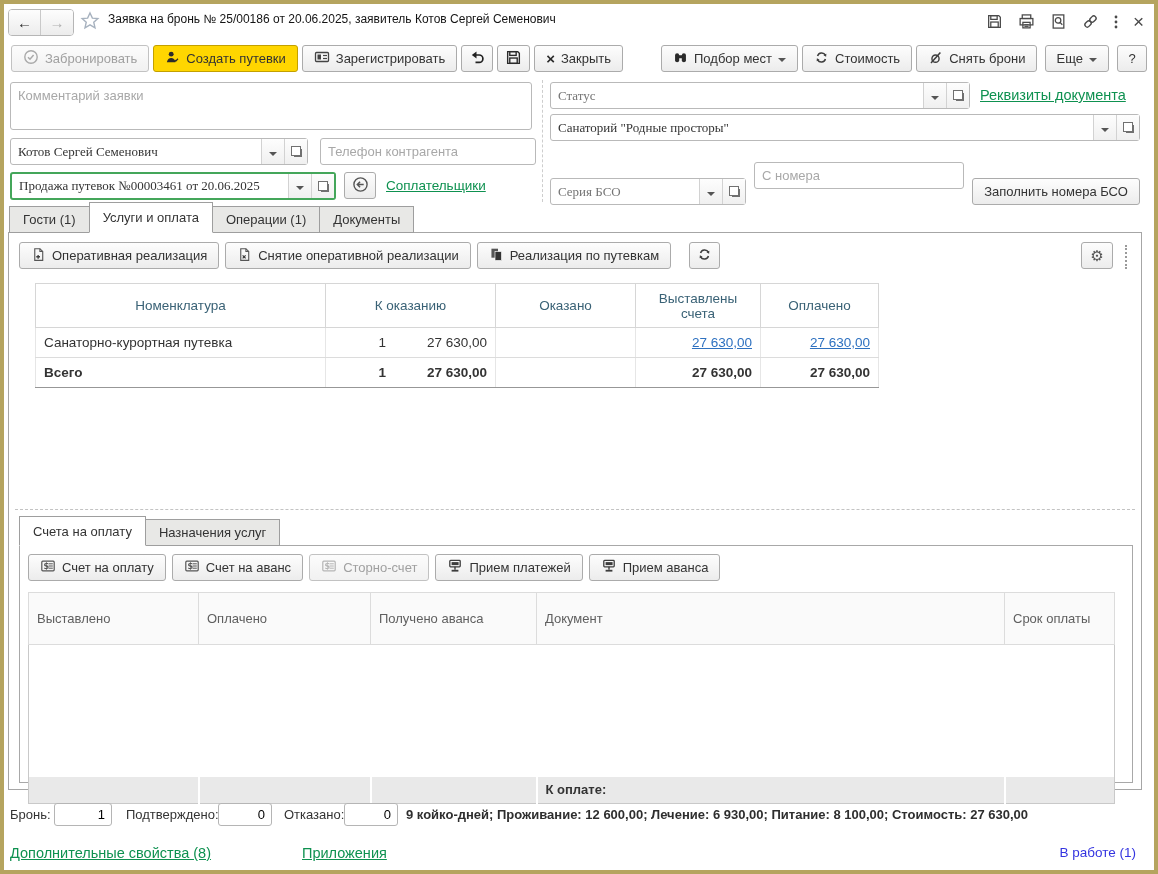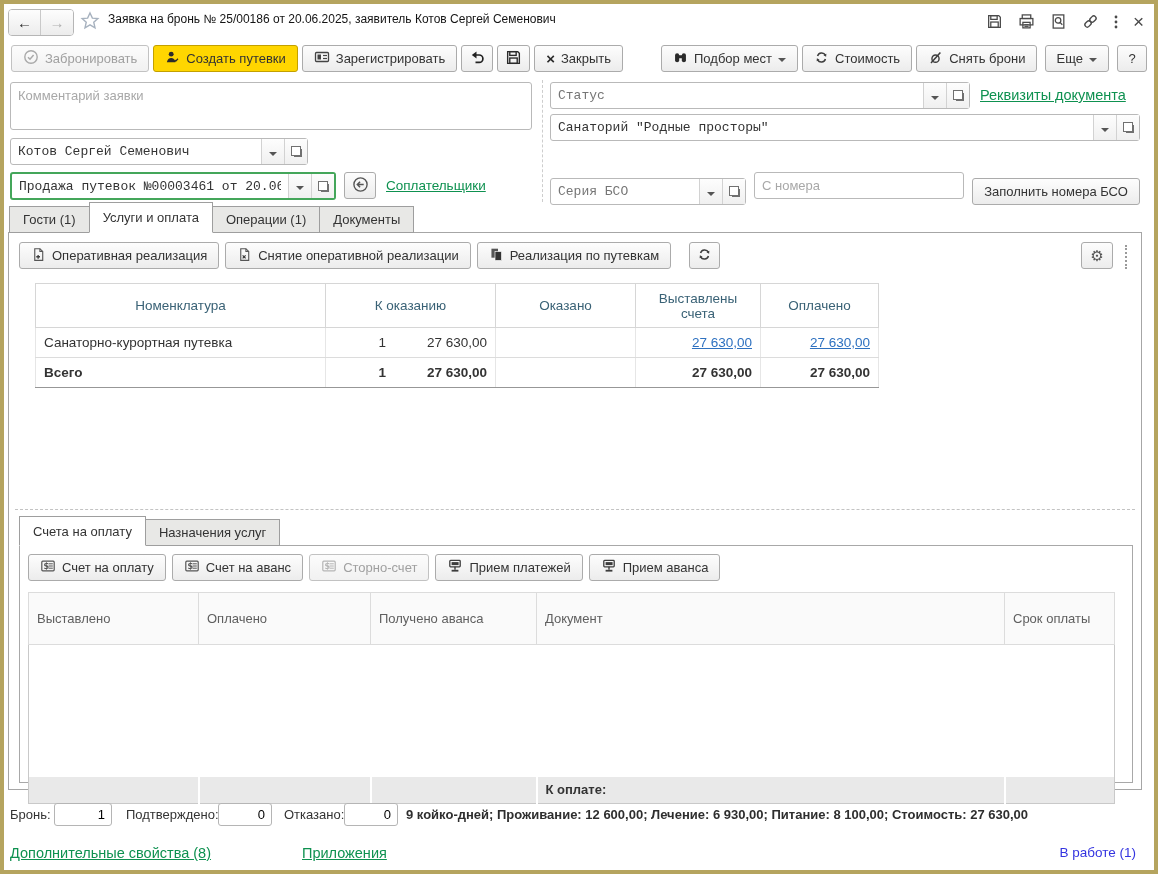--- a/index.html
+++ b/index.html
@@ -16,21 +16,21 @@
   .btn.primary { background:#ffd600; border-color:#c3a000; }
   .caret { width:0; height:0; border:4px solid transparent; border-top-color:#555; margin-top:7px; }
 
   .field { height:27px; border:1px solid #b9b9b9; border-radius:3px; padding:0 7px; font-size:13px;
            color:#0369a1; font-family:"Liberation Sans",sans-serif; background:#fff; }
   .field::placeholder, textarea::placeholder { color:#a8a8a8; }
   textarea.field { resize:none; padding-top:5px; }
 
   .combo { position:absolute; display:flex; height:27px; border:1px solid #b9b9b9; border-radius:3px; background:#fff; }
   .combo input { border:none; outline:none; flex:1; min-width:0; padding:0 7px; font-size:13px; color:#333;
-                 font-family:Liberation Mono, monospace; background:transparent; }
+                 font-family:Liberation Serif, serif; background:transparent; }
   .combo .cbtn { width:23px; display:flex; align-items:center; justify-content:center;
                  border-left:1px solid #d2d2d2; cursor:pointer; background:linear-gradient(#fdfdfd,#f0f0f0); }
   .combo.green { border:2px solid #44a65a; height:28px; }
   .openglyph { position:relative; width:8px; height:8px; border:1px solid #707070; background:#fff; margin:3px 0 0 3px; }
   .openglyph::before { content:""; position:absolute; left:-4px; top:-4px; width:8px; height:8px;
                        border:1px solid #707070; background:#fff; }
 
   .glink { color:#0e9150; text-decoration:underline; font-size:13.5px; cursor:pointer; white-space:nowrap; }
   .blink { color:#2e71c0; text-decoration:underline; cursor:pointer; }
 
@@ -253,20 +253,21 @@
 
     <div class="combo" style="left:6px;top:62px;width:298px;">
       <input value="Котов Сергей Семенович" style="">
       <span class="cbtn">
           <span class="caret" style="margin-top:8px;"></span>
         </span>
       <span class="cbtn">
           <span class="openglyph"></span>
         </span>
     </div>
+    <input class="field" style="position: absolute; left: 316px; top: 62px; width: 216px;" placeholder="Телефон контрагента">
 
     <div class="combo green" style="left:6px;top:96px;width:326px;">
       <input value="Продажа путевок №00003461 от 20.06.2025" style="">
       <span class="cbtn">
           <span class="caret" style="margin-top:8px;"></span>
         </span>
       <span class="cbtn">
           <span class="openglyph"></span>
         </span>
     </div>
@@ -304,21 +305,21 @@
 
     <div class="combo" style="left:546px;top:102px;width:196px;">
       <input placeholder="Серия БСО" style="">
       <span class="cbtn">
           <span class="caret" style="margin-top:8px;"></span>
         </span>
       <span class="cbtn">
           <span class="openglyph"></span>
         </span>
     </div>
-    <input class="field" style="position: absolute; left: 750px; top: 96px; width: 210px;" placeholder="С номера">
+    <input class="field" style="position: absolute; left: 750px; top: 86px; width: 210px;" placeholder="С номера">
     <button class="btn" style="position:absolute;left:968px;top:102px;width:168px;justify-content:center;">
       <span>Заполнить номера БСО</span>
     </button>
   </div>
 
   <div class="tabbar">
     <div class="tab"><span>Гости (1)</span></div>
     <div class="tab active"><span>Услуги и оплата</span></div>
     <div class="tab"><span>Операции (1)</span></div>
     <div class="tab"><span>Документы</span></div>

